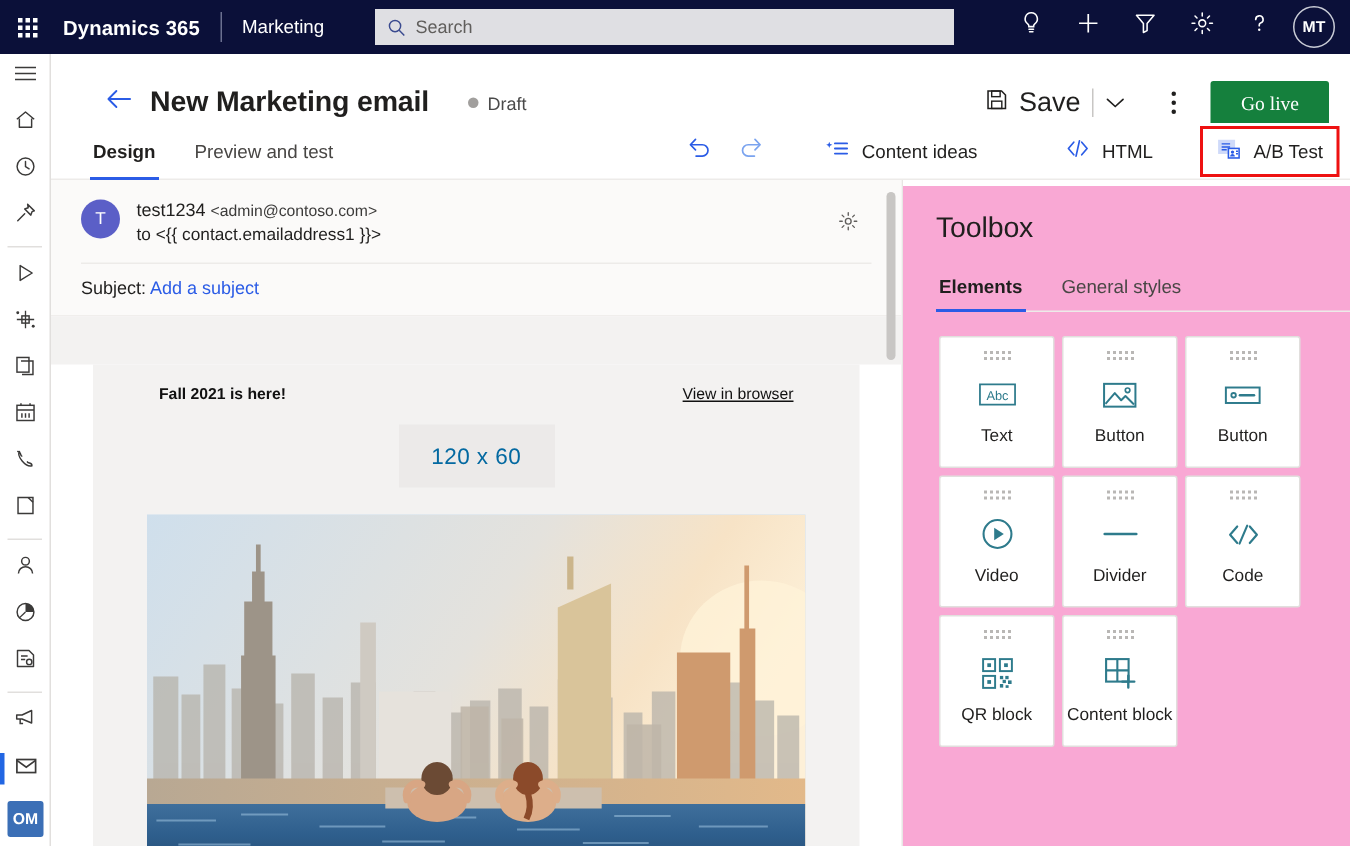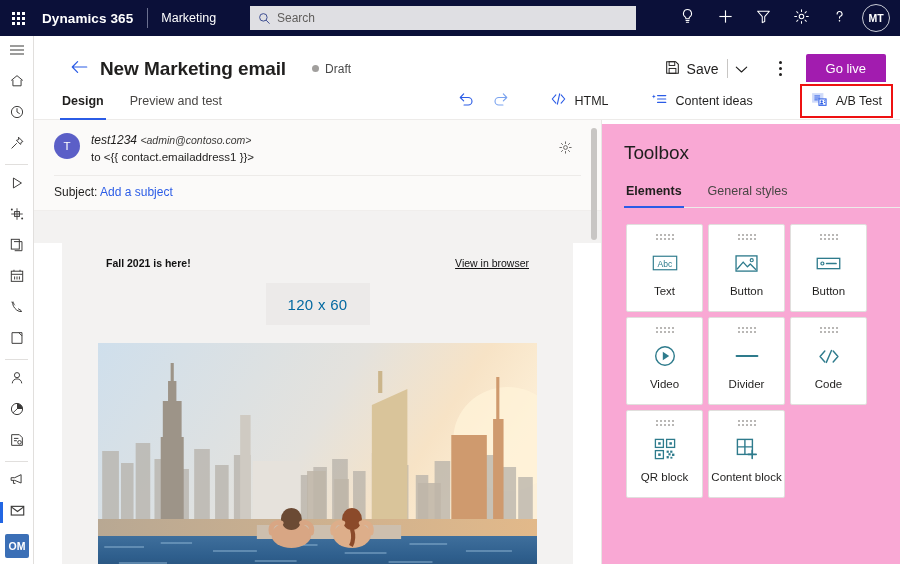--- a/index.html
+++ b/index.html
@@ -121,41 +121,41 @@
     margin-left: 26px; font-size: 12px; color: #4a4a4a;
   }
   .status-dot {
     width: 7px; height: 7px; border-radius: 50%; background: #a19f9d;
   }
   .cmd-right {
     margin-left: auto; display: flex; align-items: center; padding-right: 14px;
   }
   .save-btn {
     display: flex; align-items: center; gap: 7px;
-    font-size: 14px; color: #201f1e;
+    font-size: 18px; color: #201f1e;
     padding: 6px 6px 6px 8px; cursor: pointer; background: none; border: 0;
     font-family: "Liberation Sans", sans-serif;
   }
   .save-div { width: 1px; height: 19px; background: #c8c6c4; margin: 0 2px; }
   .chev-btn {
     width: 24px; height: 26px; display: flex; align-items: center;
     justify-content: center; cursor: pointer;
   }
   .ellipsis-btn {
     width: 30px; height: 28px; display: flex; align-items: center;
     justify-content: center; cursor: pointer; margin: 0 10px 0 12px;
   }
   .ellipsis-btn i {
     width: 3px; height: 3px; border-radius: 50%; background: #201f1e;
     display: block; margin: 1.5px 0;
   }
   .golive {
-    background: #a21caf; color: #ffffff;
+    background: #15803d; color: #ffffff;
     border: 0; border-radius: 2px;
-    font-size: 13px; font-family: Liberation Sans, sans-serif;
+    font-size: 13px; font-family: Liberation Serif, serif;
     padding: 0 20px; height: 30px; cursor: pointer;
   }
 
   
   .toolbar {
     position: absolute; left: 34px; top: 82px;
     width: 866px; height: 38px;
     background: #ffffff;
     border-bottom: 1px solid #edebe9;
     display: flex; align-items: center;
@@ -206,21 +206,21 @@
     display: flex; align-items: flex-start; padding: 0 18px 0 20px;
     position: relative;
   }
   .circ-avatar {
     width: 26px; height: 26px; border-radius: 50%;
     background: #5b5fc7; color: #fff;
     font-size: 11.5px; display: flex; align-items: center;
     justify-content: center; flex: 0 0 26px; margin-top: 1px;
   }
   .from-text { margin-left: 11px; line-height: 1.45; }
-  .from-line1 { font-size: 12px; color: #201f1e; font-style: italic; }
+  .from-line1 { font-size: 12px; color: #201f1e; }
   .from-line1 .addr { font-size: 10.5px; color: #3b3a39; }
   .from-line2 { font-size: 11.5px; color: #201f1e; }
   .gear-sm {
     position: absolute; right: 28px; top: 8px; cursor: pointer;
   }
   .hr-thin { height: 1px; background: #edebe9; margin: 9px 20px 0 20px; }
   .subject-row {
     padding: 9px 20px 11px 20px;
     font-size: 12px; color: #201f1e;
   }
@@ -580,37 +580,37 @@
   </div>
   <div class="tb-icon-btn mr22">
     <span>
       <svg width="17" height="16" viewBox="0 0 18 16">
           <path d="M14.8 6.4H7.2a4 4 0 0 0 0 8h4.4" fill="none" stroke="#7aa3ef" stroke-width="1.2" stroke-linecap="round"></path>
           <path d="M12 2.6 15.6 6.4 12 10" fill="none" stroke="#7aa3ef" stroke-width="1.2" stroke-linecap="round" stroke-linejoin="round"></path>
         </svg>
     </span>
   </div>
 
-  <button class="tb-btn mr22">
-    <span>
-      <svg width="17" height="14" viewBox="0 0 18 14">
-          <path d="M6.2 2.6 2.4 7l3.8 4.4M11.8 2.6 15.6 7l-3.8 4.4M10.2 1.6 7.8 12.4" fill="none" stroke="#2b5ce6" stroke-width="1.2" stroke-linecap="round" stroke-linejoin="round"></path>
-        </svg>
-    </span>
-    <span>HTML</span>
-  </button>
-
   <button class="tb-btn" style="margin-right:42px">
     <span>
       <svg width="17" height="14" viewBox="0 0 18 14">
           <path d="M7 3.4h8.6M7 7h8.6M7 10.6h8.6" stroke="#2b5ce6" stroke-width="1.3" stroke-linecap="round"></path>
           <path d="M3 2.2 3.6 3.8 5.2 4.4 3.6 5 3 6.6 2.4 5 .8 4.4 2.4 3.8z" fill="#2b5ce6"></path>
         </svg>
     </span>
     <span>Content ideas</span>
+  </button>
+
+  <button class="tb-btn mr22">
+    <span>
+      <svg width="17" height="14" viewBox="0 0 18 14">
+          <path d="M6.2 2.6 2.4 7l3.8 4.4M11.8 2.6 15.6 7l-3.8 4.4M10.2 1.6 7.8 12.4" fill="none" stroke="#2b5ce6" stroke-width="1.2" stroke-linecap="round" stroke-linejoin="round"></path>
+        </svg>
+    </span>
+    <span>HTML</span>
   </button>
 
   <button class="tb-btn highlight">
     <span>
       <svg width="17" height="15" viewBox="0 0 18 16">
           <rect x="1.6" y="1.8" width="11" height="9" fill="#2b5ce6" opacity=".22" stroke="#2b5ce6" stroke-width="1.1"></rect>
           <path d="M3.6 4.2h6M3.6 6.4h6M3.6 8.4h3.6" stroke="#2b5ce6" stroke-width="1"></path>
           <rect x="8.4" y="7.4" width="7.6" height="6.8" fill="#fff" stroke="#2b5ce6" stroke-width="1.1"></rect>
           <circle cx="11.3" cy="10" r="1.2" fill="#2b5ce6"></circle>
           <path d="M9.6 13.2c0-1.1.8-1.9 1.7-1.9s1.7.8 1.7 1.9" fill="#2b5ce6"></path>

